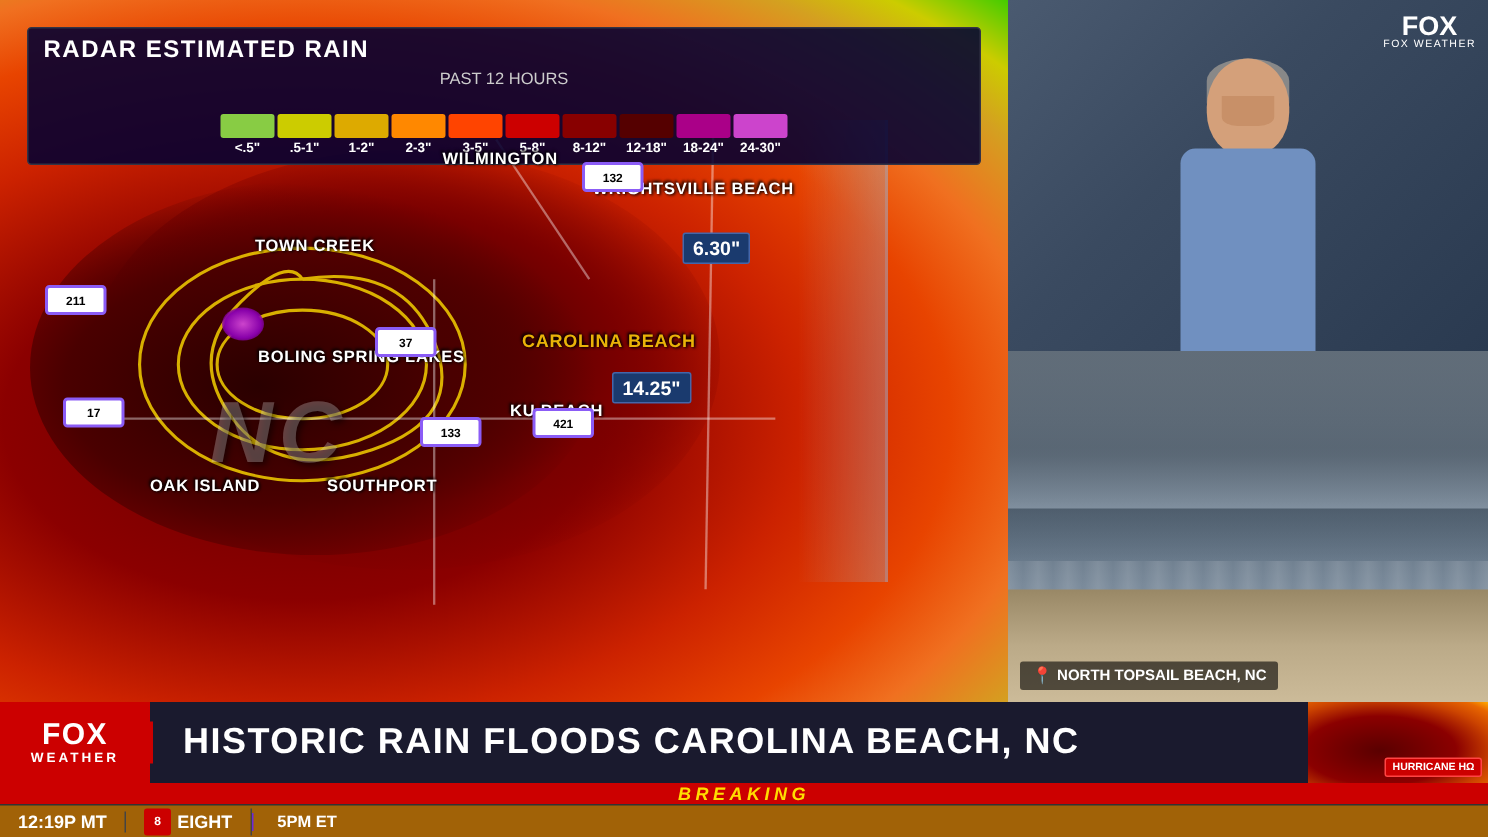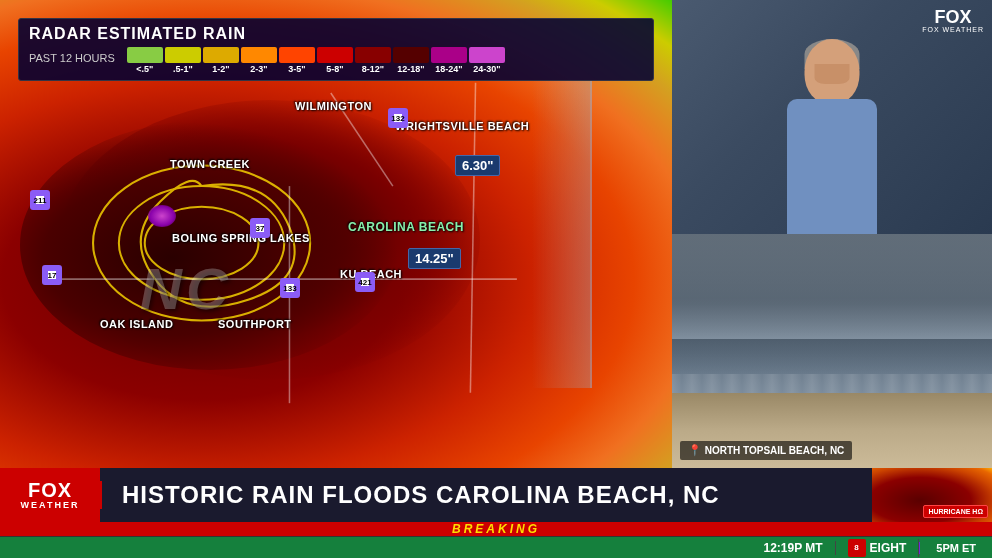--- a/index.html
+++ b/index.html
@@ -134,21 +134,21 @@
       font-weight: bold;
       text-shadow: 1px 1px 2px #000, -1px -1px 2px #000;
       letter-spacing: 0.5px;
       white-space: nowrap;
     }
 
     .map-label.carolina-beach {
       top: 220px;
       left: 348px;
       font-size: 12px;
-      color: #86efac;
+      color: #eab308;
     }
 
     .rain-badge {
       position: absolute;
       background: #1a3a6e;
       border: 1px solid #4466aa;
       color: #fff;
       font-size: 13px;
       font-weight: bold;
       padding: 2px 6px;
@@ -407,25 +407,24 @@
       font-size: 12px;
       font-weight: 900;
       letter-spacing: 3px;
       font-style: italic;
       text-transform: uppercase;
       text-align: right;
     }
 
     .ticker-row {
       height: 34px;
-      background: #15803d;
+      background: #a16207;
       display: flex;
       align-items: center;
       border-top: 1px solid #333;
-      justify-content: flex-end;
     }
 
     .ticker-time {
       color: #fff;
       font-size: 12px;
       font-weight: bold;
       padding: 0 12px;
       border-right: 1px solid #444;
       white-space: nowrap;
     }
@@ -472,27 +471,27 @@
       white-space: nowrap;
     }
 
     
     .road-marker {
       position: absolute;
       background: #fff;
       color: #000;
       font-size: 8px;
       font-weight: bold;
-      width: 20px;
+      width: 41px;
       height: 20px;
       border-radius: 3px;
       display: flex;
       align-items: center;
       justify-content: center;
-      border: 6px solid #8b5cf6;
+      border: 2px solid #8b5cf6;
     }
 
     
     .map-roads {
       position: absolute;
       inset: 0;
       pointer-events: none;
     }
 
     
@@ -538,21 +537,21 @@
 
           <line x1="50" y1="270" x2="500" y2="270"></line>
           <line x1="280" y1="180" x2="280" y2="390"></line>
         </g>
       </svg>
 
       <div class="purple-blob"></div>
 
       <div class="legend-bar">
         <div class="legend-title">RADAR ESTIMATED RAIN</div>
-        <div style="display:flex; align-items:center; gap:12px;">
+        <div style="display:flex; align-items:center; gap:12px;flex-direction:column;">
           <span class="legend-subtitle">PAST 12 HOURS</span>
           <div class="legend-colors">
             <div class="legend-item">
               <div class="legend-swatch" style="background:#88cc44;"></div>
               <span class="legend-label">&lt;.5"</span>
             </div>
             <div class="legend-item">
               <div class="legend-swatch" style="background:#cccc00;"></div>
               <span class="legend-label">.5-1"</span>
             </div>

